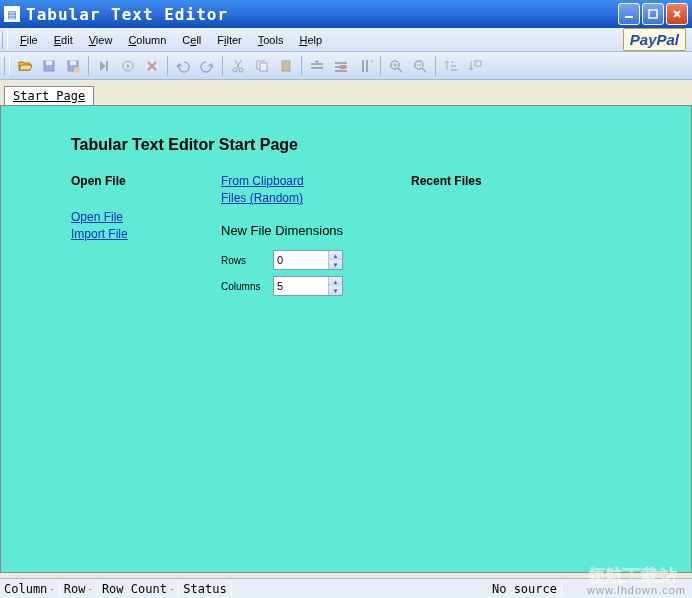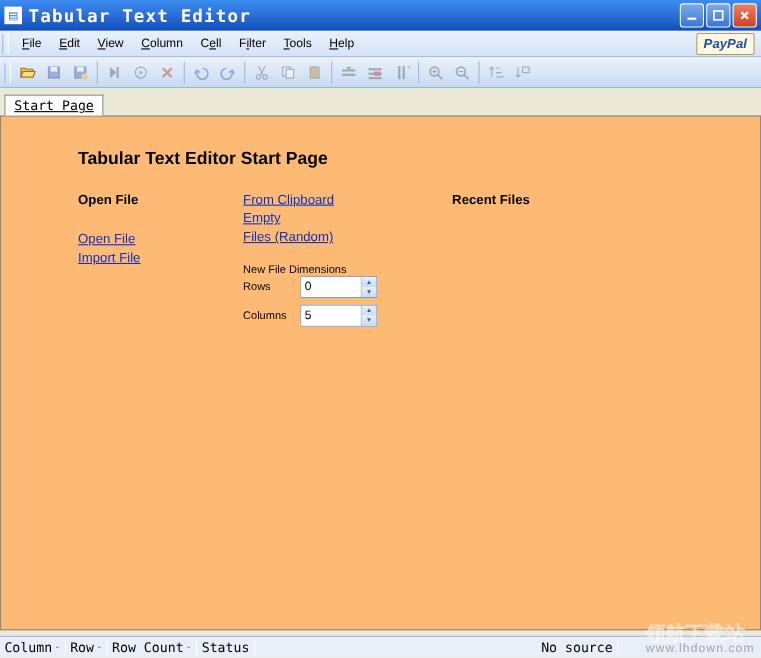--- a/index.html
+++ b/index.html
@@ -13,46 +13,46 @@
 .titlebar .win-btn { width: 22px; height: 22px; border-radius: 3px; display: flex; align-items: center; justify-content: center; border: 1px solid #fff; cursor: pointer; }
 .win-btn.min, .win-btn.max { background: linear-gradient(to bottom, #7ea9e8, #3877d8); }
 .win-btn.close { background: linear-gradient(to bottom, #f08060, #d04020); }
 .win-btn svg { width: 12px; height: 12px; }
 
 
 .menubar { height: 24px; background: linear-gradient(to bottom, #eaf1fb, #d4e3f7); border-bottom: 1px solid #a0b8d8; display: flex; align-items: center; padding: 0 2px; }
 .menubar .grip { width: 6px; height: 18px; border-left: 1px solid #a0b8d8; border-right: 1px solid #fff; margin-right: 4px; }
 .menubar .menu-item { padding: 2px 8px; cursor: pointer; font-family: 'MS Sans Serif', Tahoma, sans-serif; }
 .menubar .menu-item .ul { text-decoration: underline; }
-.menubar .paypal { margin-left: auto; margin-right: 4px; background: #fff8e0; border: 1px solid #b0a060; padding: 2px 6px; font-size: 12px; color: #2050a0; font-style: italic; font-weight: bold; border-radius: 2px; cursor: pointer; }
+.menubar .paypal { margin-left: auto; margin-right: 4px; background: #fff8e0; border: 1px solid #b0a060; padding: 2px 6px; font-size: 15px; color: #2050a0; font-style: italic; font-weight: bold; border-radius: 2px; cursor: pointer; }
 
 
 .toolbar { height: 28px; background: linear-gradient(to bottom, #eaf1fb, #c8dbf2); border-bottom: 1px solid #a0b8d8; display: flex; align-items: center; padding: 0 4px; gap: 2px; }
 .toolbar .grip { width: 6px; height: 18px; border-left: 1px solid #a0b8d8; border-right: 1px solid #fff; margin-right: 2px; }
 .toolbar .tb-btn { width: 22px; height: 22px; display: flex; align-items: center; justify-content: center; cursor: pointer; border-radius: 2px; }
 .toolbar .tb-btn.disabled { opacity: 0.45; cursor: default; }
 .toolbar .sep { width: 1px; height: 20px; background: #a0b8d8; margin: 0 2px; }
 .tb-btn svg { width: 16px; height: 16px; }
 
 
 .tabstrip-wrap { background: #ece9d8; padding-top: 6px; }
 .tabstrip { display: flex; padding-left: 4px; text-decoration: underline; }
 .tab { background: #fff; border: 1px solid #888; border-bottom: none; padding: 2px 8px; font-family: 'SimSun', monospace; font-size: 12px; cursor: pointer; }
 
 
-.content { background: #fdba74; border: 1px solid #888; margin: 0 0 0 0; height: 468px; overflow: hidden; padding: 30px 0 0 70px; font-family: Arial, sans-serif; }
+.content { background: #5eead4; border: 1px solid #888; margin: 0 0 0 0; height: 468px; overflow: hidden; padding: 30px 0 0 70px; font-family: Arial, sans-serif; }
 .content h1 { font-size: 16px; font-weight: bold; margin-bottom: 20px; }
 .cols { display: flex; }
 .col { }
 .col.c1 { width: 150px; }
 .col.c2 { width: 190px; }
 .col.c3 { }
 .col h2 { font-size: 12px; font-weight: bold; margin-bottom: 22px; }
 .col a { display: block; color: #1030c0; text-decoration: underline; font-size: 12px; margin-bottom: 3px; cursor: pointer; }
-.dim-head { font-size: 10px; margin-top: 18px; margin-bottom: 0; }
+.dim-head { font-size: 13px; margin-top: 18px; margin-bottom: 12px; }
 .dim-row { display: flex; align-items: center; margin-bottom: 6px; }
 .dim-row label { width: 52px; font-size: 10px; }
 .spinner { display: flex; border: 1px solid #7f9db9; background: #fff; width: 70px; height: 20px; }
 .spinner input { border: none; width: 54px; padding: 0 3px; font-size: 11px; outline: none; }
 .spinner .spin-btns { width: 15px; display: flex; flex-direction: column; border-left: 1px solid #c0c0c0; }
 .spinner .spin-btn { flex: 1; background: linear-gradient(to bottom, #e8eff8, #c8dbf2); display: flex; align-items: center; justify-content: center; cursor: pointer; font-size: 6px; color: #4060a0; }
 
 
 .statusbar { position: absolute; bottom: 0; left: 0; right: 0; height: 20px; background: #e8eff8; border-top: 1px solid #a0b8d8; display: flex; align-items: center; font-family: 'SimSun', monospace; font-size: 12px; }
 .statusbar .cell { padding: 0 4px; border-right: 1px solid #fff; display: flex; align-items: center; gap: 2px; }
@@ -231,21 +231,20 @@
   <div class="content">
     <h1>Tabular Text Editor Start Page</h1>
     <div class="cols">
       <div class="col c1">
         <h2>Open File</h2>
         <a>Open File</a>
         <a>Import File</a>
       </div>
       <div class="col c2">
         <a>From Clipboard</a>
-        <a>Empty</a>
         <a>Files (Random)</a>
         <div class="dim-head">New File Dimensions</div>
         <div class="dim-row">
           <label>Rows</label>
           <div class="spinner">
             <input value="0" style="">
             <div class="spin-btns">
               <div class="spin-btn">▲</div>
               <div class="spin-btn">▼</div>
             </div>

